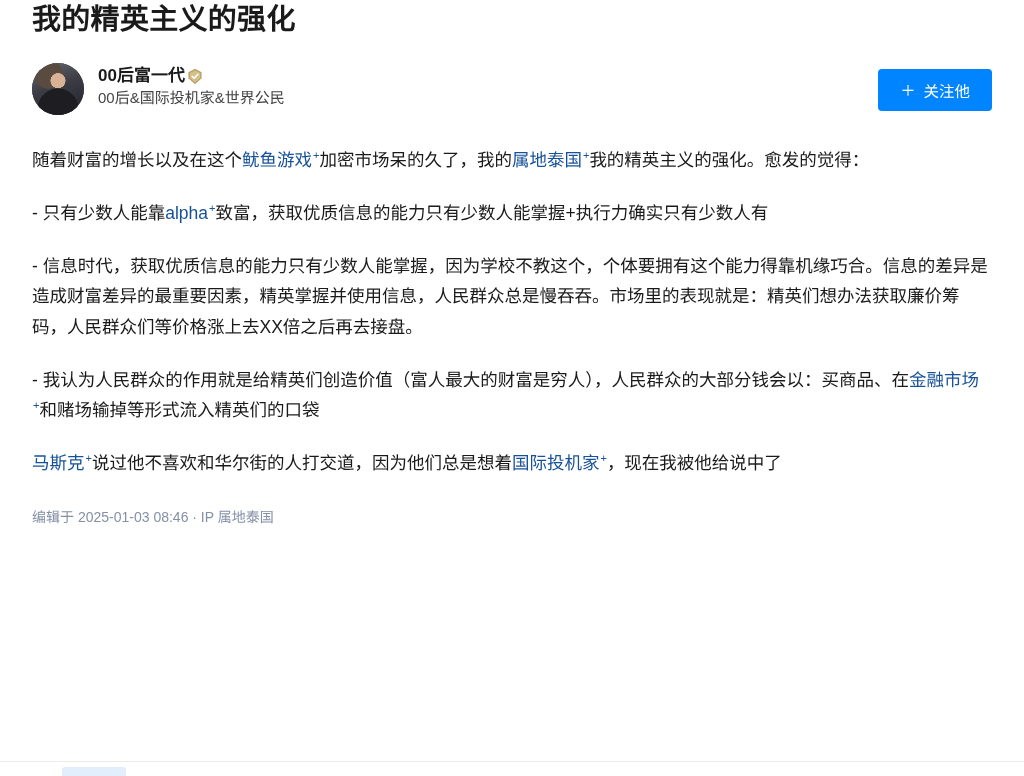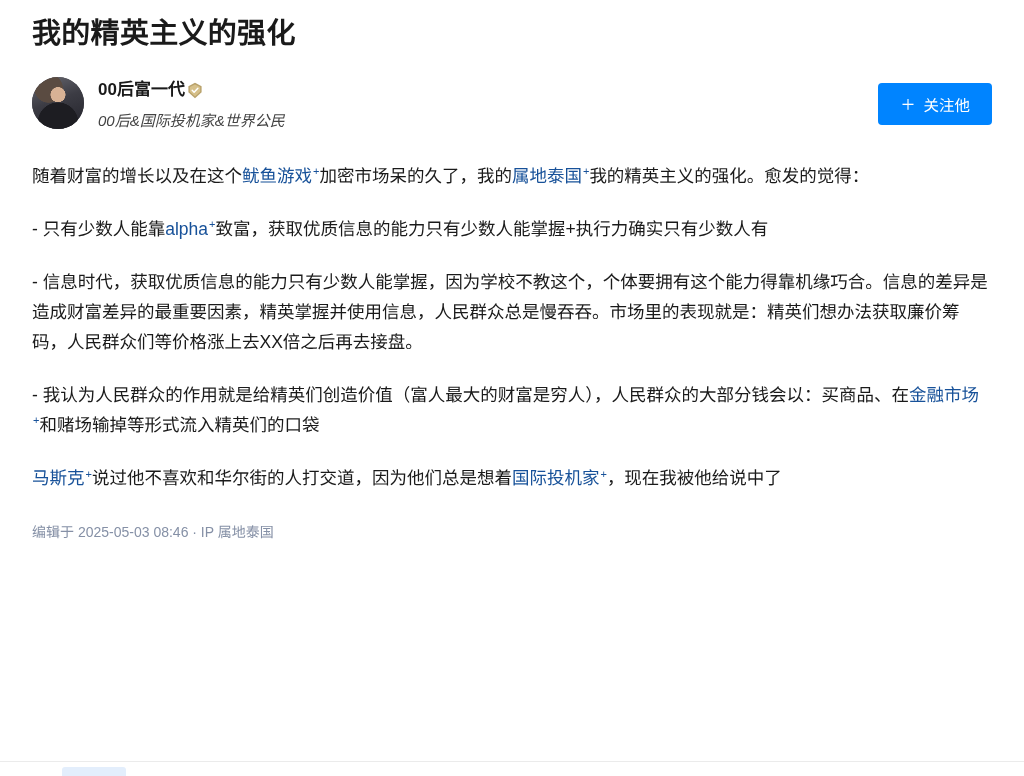--- a/index.html
+++ b/index.html
@@ -21,21 +21,21 @@
     height: 776px;
     box-sizing: border-box;
     padding: 0 32px;
   }
   .article-title {
     font-size: 29px;
     font-weight: bold;
     line-height: 1.35;
     color: #1a1a1a;
     margin: 0;
-    padding-top: 14px;
+    padding-top: 0;
     letter-spacing: 0.3px;
   }
   .author-row {
     display: flex;
     align-items: flex-start;
     margin-top: 24px;
     position: relative;
   }
   .avatar {
     width: 52px;
@@ -71,23 +71,22 @@
     line-height: 1.3;
   }
   .badge-icon {
     width: 16px;
     height: 17px;
     display: inline-block;
   }
   .author-bio {
     font-size: 15px;
     color: #444;
-    margin-top: 10px;
+    margin-top: 1px;
     line-height: 1.3;
-    font-style: italic;
   }
   .follow-btn {
     position: absolute;
     right: 0;
     top: 6px;
     background: #0084ff;
     color: #ffffff;
     border: none;
     border-radius: 4px;
     height: 42px;
@@ -194,19 +193,19 @@
     <p><span>- 只有少数人能靠</span><a class="link"><span>alpha</span><span class="sup">+</span></a><span>致富，获取优质信息的能力只有少数人能掌握+执行力确实只有少数人有</span></p>
 
     <p>- 信息时代，获取优质信息的能力只有少数人能掌握，因为学校不教这个，个体要拥有这个能力得靠机缘巧合。信息的差异是造成财富差异的最重要因素，精英掌握并使用信息，人民群众总是慢吞吞。市场里的表现就是：精英们想办法获取廉价筹码，人民群众们等价格涨上去XX倍之后再去接盘。</p>
 
     <p><span>- 我认为人民群众的作用就是给精英们创造价值（富人最大的财富是穷人），人民群众的大部分钱会以：买商品、在</span><a class="link"><span>金融市场</span><span class="sup">+</span></a><span>和赌场输掉等形式流入精英们的口袋</span></p>
 
     <p><a class="link"><span>马斯克</span><span class="sup">+</span></a><span>说过他不喜欢和华尔街的人打交道，因为他们总是想着</span><a class="link"><span>国际投机家</span><span class="sup">+</span></a><span>，现在我被他给说中了</span></p>
 
   </div>
 
-  <div class="footer-meta">编辑于 2025-05-03 08:46 · IP 属地泰国</div>
+  <div class="footer-meta">编辑于 2025-01-03 08:46 · IP 属地泰国</div>
 
   <div class="bottom-bar">
     <div class="bottom-pill"></div>
   </div>
 
 </div>
 
 </body></html>

